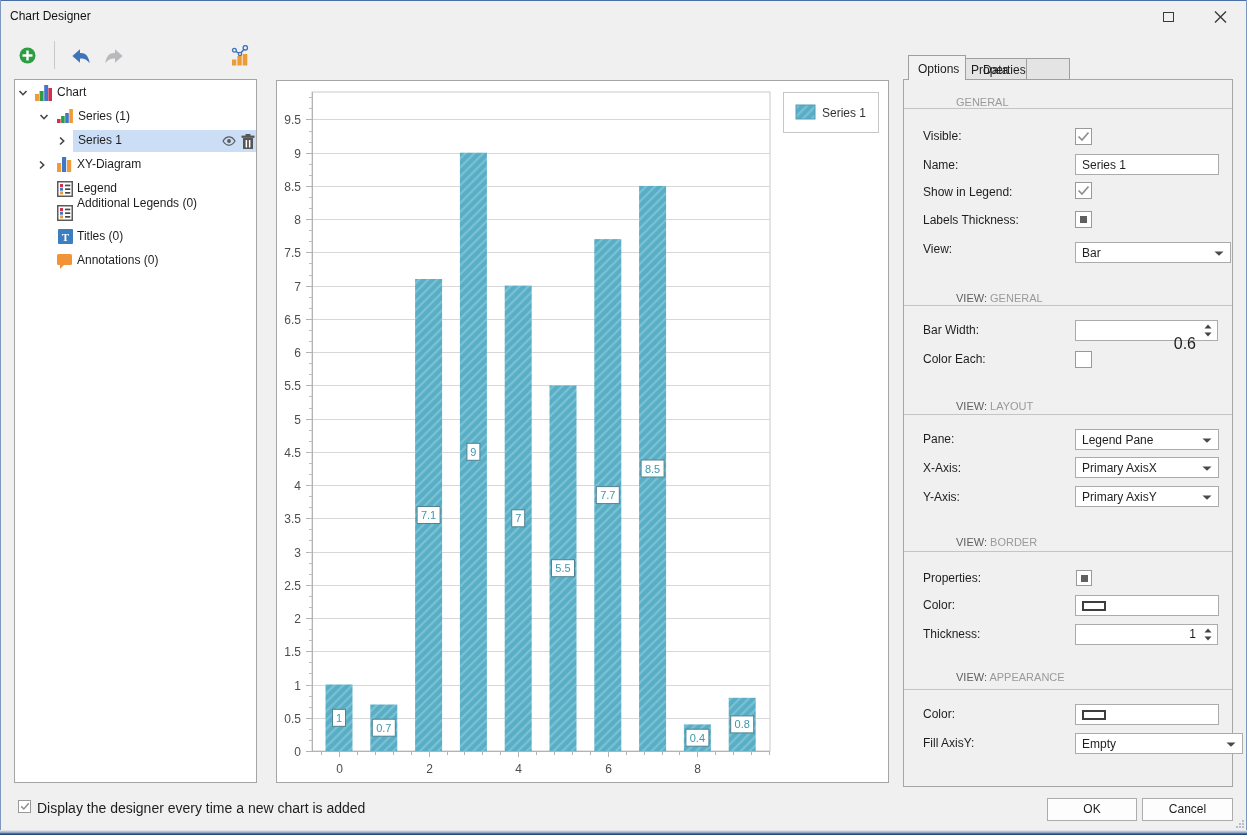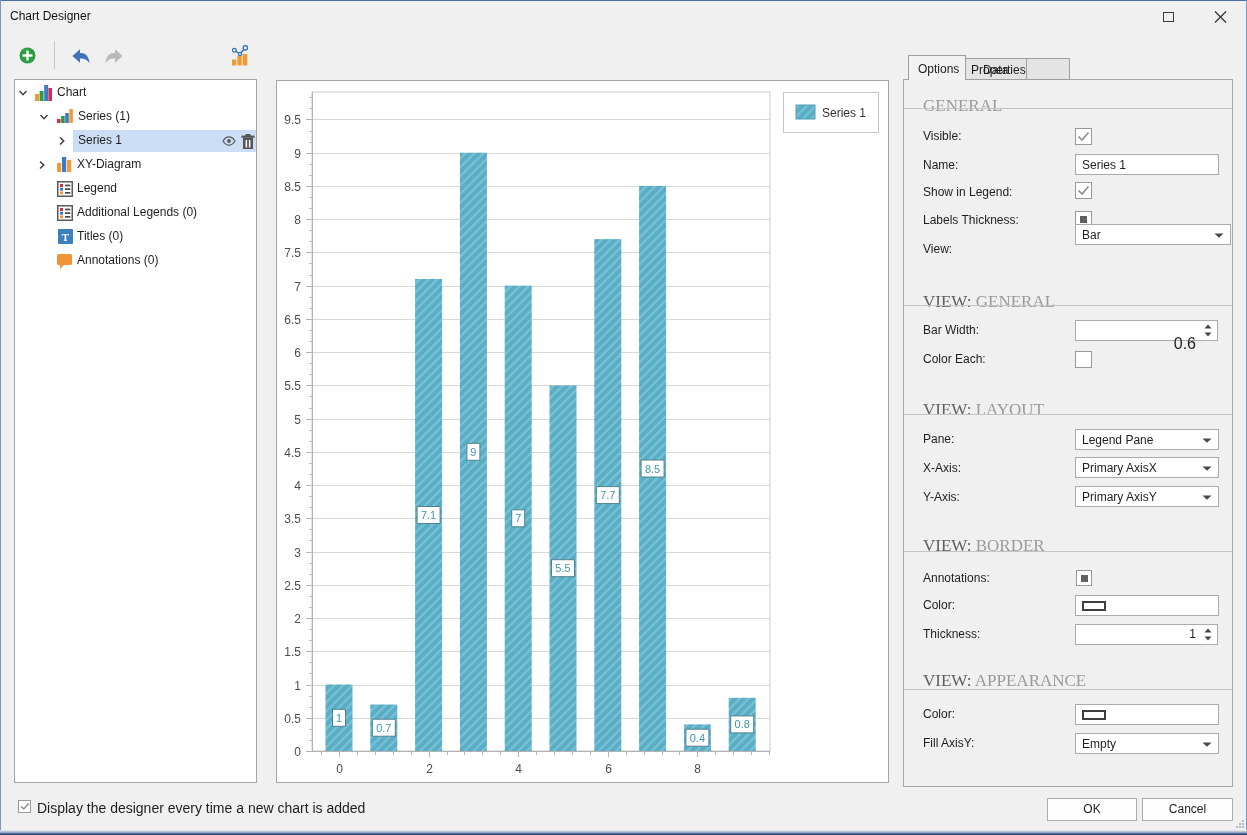--- a/index.html
+++ b/index.html
@@ -1,21 +1,21 @@
 <!DOCTYPE html>
 <html><head><meta charset="utf-8"><style>
 * { margin:0; padding:0; box-sizing:border-box; }
 html,body { width:1247px; height:835px; }
 body { position:relative; background:#f0f0f0; font-family:"Liberation Sans", sans-serif; font-size:12px; color:#1e1e1e; overflow:hidden; }
 .abs { position:absolute; }
 .panel { position:absolute; background:#fff; border:1px solid #a5a5a5; }
 .fld { position:absolute; background:#fff; border:1px solid #ababab; }
 .fldtx { position:absolute; left:6px; top:3px; font-size:12px; white-space:nowrap; }
 .lbl { position:absolute; left:923px; font-size:12px; white-space:nowrap; }
-.sech { position:absolute; left:923px; font-size:17px; color:#9a9a9a;font-family:Liberation Serif, serif; }
+.sech { position:absolute; left:956px; font-size:11px; color:#9a9a9a; }
 .secline { position:absolute; left:904px; width:328px; height:1px; background:#c4c4c4; }
 .trow { position:absolute; font-size:12px; white-space:nowrap; }
 </style></head><body>
 
 <div class="abs" style="left:0;top:0;width:1247px;height:1px;background:#4a6fa5"></div>
 <div class="abs" style="left:0;top:0;width:1px;height:835px;background:#7d97be"></div>
 <div class="abs" style="right:0;top:0;width:1px;height:835px;background:#7d97be"></div>
 <div class="abs" style="left:0;bottom:0;width:1247px;height:5px;background:linear-gradient(#f0f0f0,#8ba0bf 55%,#27497c 80%,#27497c)"></div>
 <div class="abs" style="left:10px;top:9px;font-size:12px;color:#111">Chart Designer</div>
 <div class="abs" style="left:1163px;top:12px;width:11px;height:10px;border:1.5px solid #3a3a3a"></div>
@@ -90,21 +90,21 @@
 <div class="trow" style="left:77px;top:181px">Legend</div>
 <div class="abs" style="left:57px;top:205px"><svg width="16" height="16" viewBox="0 0 16 16">
       <rect x="0.75" y="0.75" width="14.5" height="14.5" fill="#fff" stroke="#5a5a5a" stroke-width="1.5"></rect>
       <rect x="3" y="3" width="3" height="3" fill="#d5304a"></rect>
       <rect x="3" y="6.7" width="3" height="3" fill="#4077c8"></rect>
       <rect x="3" y="10.4" width="3" height="3" fill="#f09b38"></rect>
       <rect x="8" y="3.6" width="5.3" height="1.7" fill="#4a4a4a"></rect>
       <rect x="8" y="7.3" width="5.3" height="1.7" fill="#4a4a4a"></rect>
       <rect x="8" y="11" width="5.3" height="1.7" fill="#4a4a4a"></rect>
     </svg></div>
-<div class="trow" style="left:77px;top:205px">Additional Legends (0)</div>
+<div class="trow" style="left:77px;top:196px">Additional Legends (0)</div>
 <div class="abs" style="left:58px;top:229px"><svg width="15" height="15" viewBox="0 0 15 15">
       <rect width="15" height="15" rx="1" fill="#3d7ebe"></rect>
       <text x="7.5" y="11.5" font-size="11" font-weight="bold" fill="#fff" text-anchor="middle" font-family="Liberation Serif, serif">T</text>
     </svg></div>
 <div class="trow" style="left:77px;top:229px">Titles (0)</div>
 <div class="abs" style="left:57px;top:253px"><svg width="16" height="16" viewBox="0 0 16 16">
       <rect x="0" y="1" width="15" height="11" rx="1.5" fill="#f09437"></rect>
       <path d="M3 11 L3 16 L8 11 Z" fill="#f09437"></path>
     </svg></div>
 <div class="trow" style="left:77px;top:253px">Annotations (0)</div>
@@ -323,21 +323,21 @@
     <span class="fldtx">Series 1</span>
   </div>
 <div style="position:absolute;left:1075px;top:182px;width:17px;height:17px;background:#fff;border:1px solid #999;box-sizing:border-box">
     <svg width="13" height="11" viewBox="0 0 13 11" style="position:absolute;left:1px;top:2px">
       <path d="M1.5 5.5 L5 9 L11.5 1.5" fill="none" stroke="#8f8f8f" stroke-width="1.7"></path>
     </svg>
   </div>
 <div style="position:absolute;left:1075px;top:211px;width:17px;height:17px;background:#fff;border:1px solid #999;box-sizing:border-box">
     <div style="position:absolute;left:4px;top:4px;width:7px;height:7px;background:#606060"></div>
   </div>
-<div class="fld" style="left:1075px;top:224px;width:156px;height:21px">
+<div class="fld" style="left:1075px;top:242px;width:156px;height:21px">
     <span class="fldtx">Bar</span>
     <svg width="10" height="5" viewBox="0 0 10 5" style="position:absolute;right:6px;top:8px">
       <path d="M0.5 0.6 L5 4.8 L9.5 0.6 Z" fill="#4a4a4a"></path>
     </svg>
   </div>
 <div class="sech" style="top:292px"><span style="color:#5e5e5e">VIEW:</span> GENERAL</div>
 <div class="secline" style="top:305px"></div>
 <div class="lbl" style="top:323px">Bar Width:</div>
 <div class="lbl" style="top:352px">Color Each:</div>
 <div class="fld" style="left:1075px;top:320px;width:143px;height:21px">
@@ -368,21 +368,21 @@
     </svg>
   </div>
 <div class="fld" style="left:1075px;top:486px;width:144px;height:21px">
     <span class="fldtx">Primary AxisY</span>
     <svg width="10" height="5" viewBox="0 0 10 5" style="position:absolute;right:6px;top:8px">
       <path d="M0.5 0.6 L5 4.8 L9.5 0.6 Z" fill="#4a4a4a"></path>
     </svg>
   </div>
 <div class="sech" style="top:536px"><span style="color:#5e5e5e">VIEW:</span> BORDER</div>
 <div class="secline" style="top:551px"></div>
-<div class="lbl" style="top:571px">Annotations:</div>
+<div class="lbl" style="top:571px">Properties:</div>
 <div class="lbl" style="top:598px">Color:</div>
 <div class="lbl" style="top:627px">Thickness:</div>
 <div style="position:absolute;left:1076px;top:570px;width:16px;height:16px;background:#fff;border:1px solid #999;box-sizing:border-box">
     <div style="position:absolute;left:4px;top:4px;width:7px;height:7px;background:#606060"></div>
   </div>
 <div class="fld" style="left:1075px;top:595px;width:144px;height:21px">
     <div style="position:absolute;left:6px;top:5px;width:24px;height:10px;background:#fff;border:2px solid #3e3e3e"></div>
   </div>
 <div class="fld" style="left:1075px;top:624px;width:143px;height:21px">
     <span style="position:absolute;right:21px;top:2px;font-size:12px">1</span>
@@ -393,21 +393,21 @@
       <path d="M0.5 0.5 L4 4.5 L7.5 0.5 Z" fill="#444"></path>
     </svg>
   </div>
 <div class="sech" style="top:671px"><span style="color:#5e5e5e">VIEW:</span> APPEARANCE</div>
 <div class="secline" style="top:689px"></div>
 <div class="lbl" style="top:707px">Color:</div>
 <div class="lbl" style="top:736px">Fill AxisY:</div>
 <div class="fld" style="left:1075px;top:704px;width:144px;height:21px">
     <div style="position:absolute;left:6px;top:5px;width:24px;height:10px;background:#fff;border:2px solid #3e3e3e"></div>
   </div>
-<div class="fld" style="left:1075px;top:733px;width:144px;height:21px">
+<div class="fld" style="left:1075px;top:733px;width:168px;height:21px">
     <span class="fldtx">Empty</span>
     <svg width="10" height="5" viewBox="0 0 10 5" style="position:absolute;right:6px;top:8px">
       <path d="M0.5 0.6 L5 4.8 L9.5 0.6 Z" fill="#4a4a4a"></path>
     </svg>
   </div>
 <div style="position:absolute;left:18px;top:800px;width:13px;height:13px;background:#fff;border:1px solid #999;box-sizing:border-box">
     <svg width="10" height="9" viewBox="0 0 10 9" style="position:absolute;left:0.5px;top:1px">
       <path d="M1.2 4.4 L3.8 7 L8.8 1.2" fill="none" stroke="#8f8f8f" stroke-width="1.5"></path>
     </svg>
   </div>

